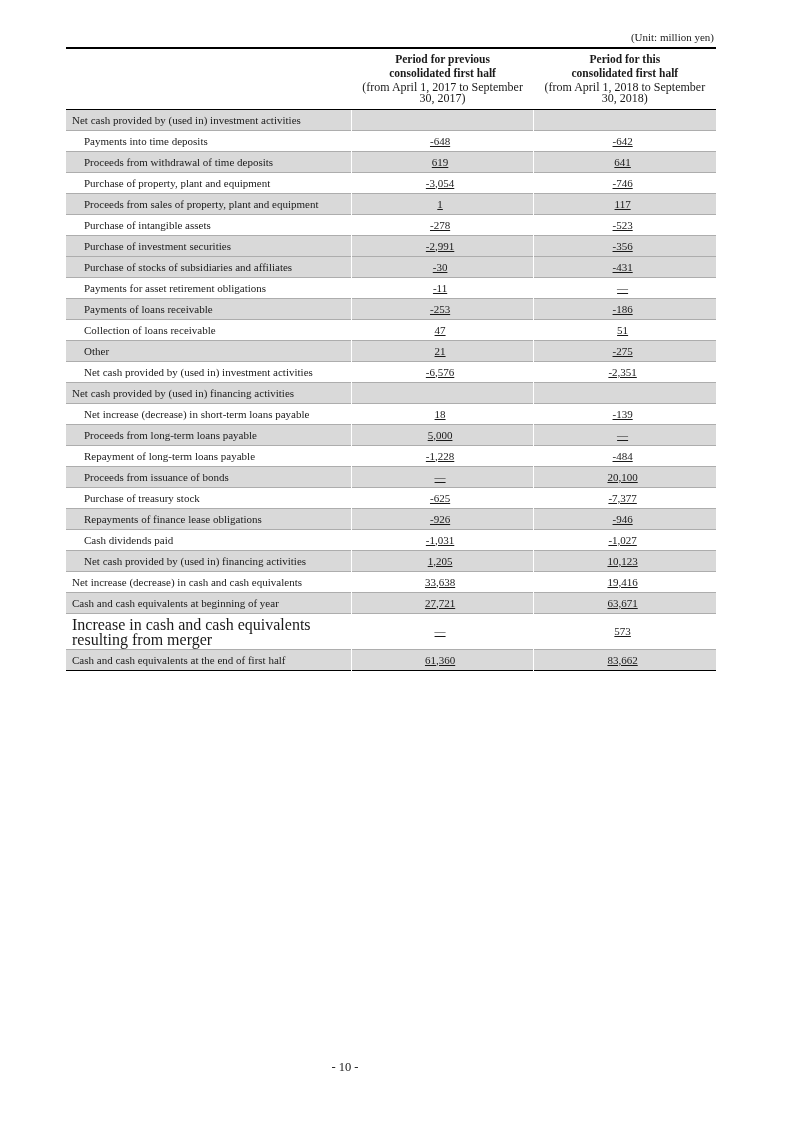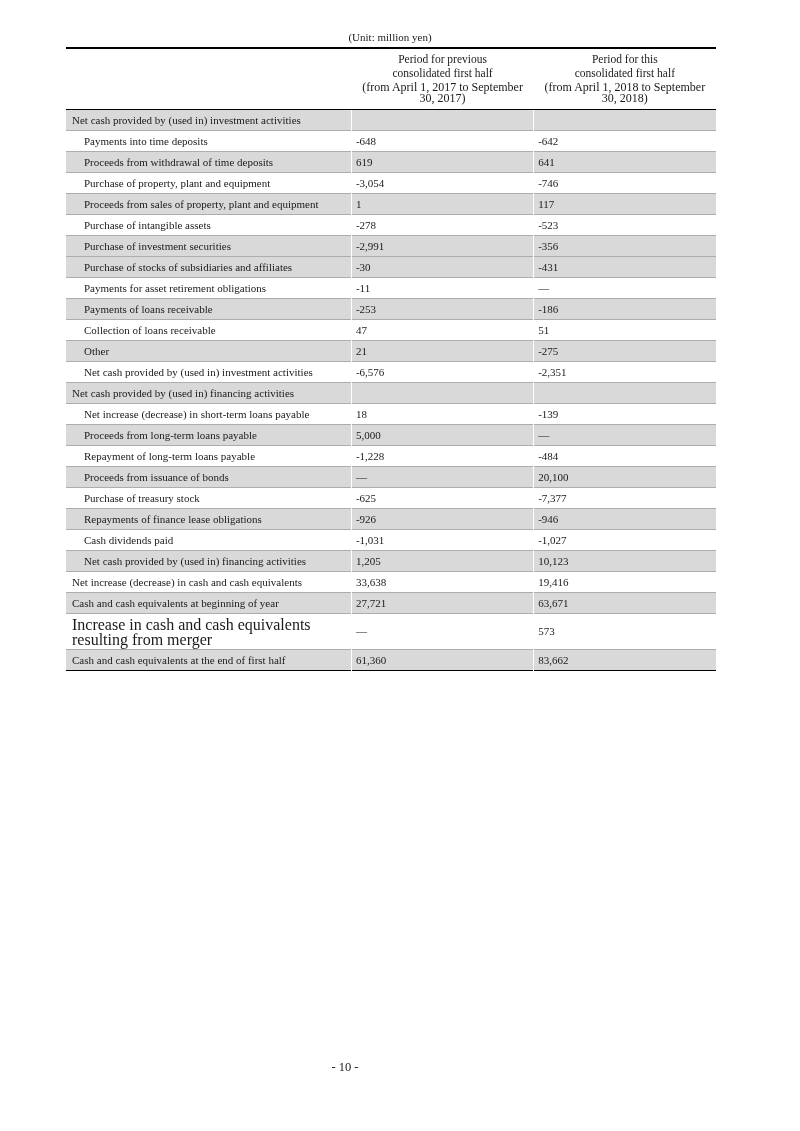--- a/index.html
+++ b/index.html
@@ -8,21 +8,21 @@
   body {
     width: 800px; height: 1131px;
     font-family: "Liberation Serif", serif;
     color: #1a1a1a;
     position: relative;
   }
   .sheet { position: absolute; top: 0; left: 0; width: 800px; height: 1131px; background: #ffffff; }
   .content { position: absolute; left: 66px; top: 30px; width: 650px; }
 
   .unit-label {
-    text-align: center;
+    text-align: right;
     font-size: 11px;
     line-height: 14px;
     margin-bottom: 3px;
     padding-right: 2px;
   }
 
   table.cf-table {
     width: 100%;
     border-collapse: collapse;
     border-top: 2px solid #000;
@@ -35,20 +35,21 @@
   thead th {
     border-bottom: 1px solid #000;
     font-weight: normal;
     vertical-align: top;
     padding: 4px 6px 5px;
   }
   .col-title {
     font-size: 11.5px;
     line-height: 13.5px;
     text-align: center;
+    font-weight: bold;
   }
   .col-sub {
     font-size: 12px;
     line-height: 11px;
     text-align: center;
     margin-top: 2px;
   }
 
   tbody tr { border-top: 1px solid #adadad; }
   tbody tr:first-child { border-top: none; }
@@ -57,23 +58,24 @@
   tbody td {
     font-size: 11px;
     line-height: 15px;
     padding: 2.5px 4px;
     vertical-align: middle;
   }
   td.label-cell.indent-0 { padding-left: 6px; }
   td.label-cell.indent-1 { padding-left: 18px; }
   td.label-cell.small { font-size: 16px; }
   td.val-cell {
-    text-align: left;
+    text-align: center;
     padding-right: 9px;
     border-left: 1.5px solid #ffffff;
+    text-decoration: underline;
   }
 
   .page-number {
     position: absolute;
     top: 1060px;
     left: 0;
     width: 650px;
     text-align: center;
     font-size: 12.5px;
     margin-left: 20px;

